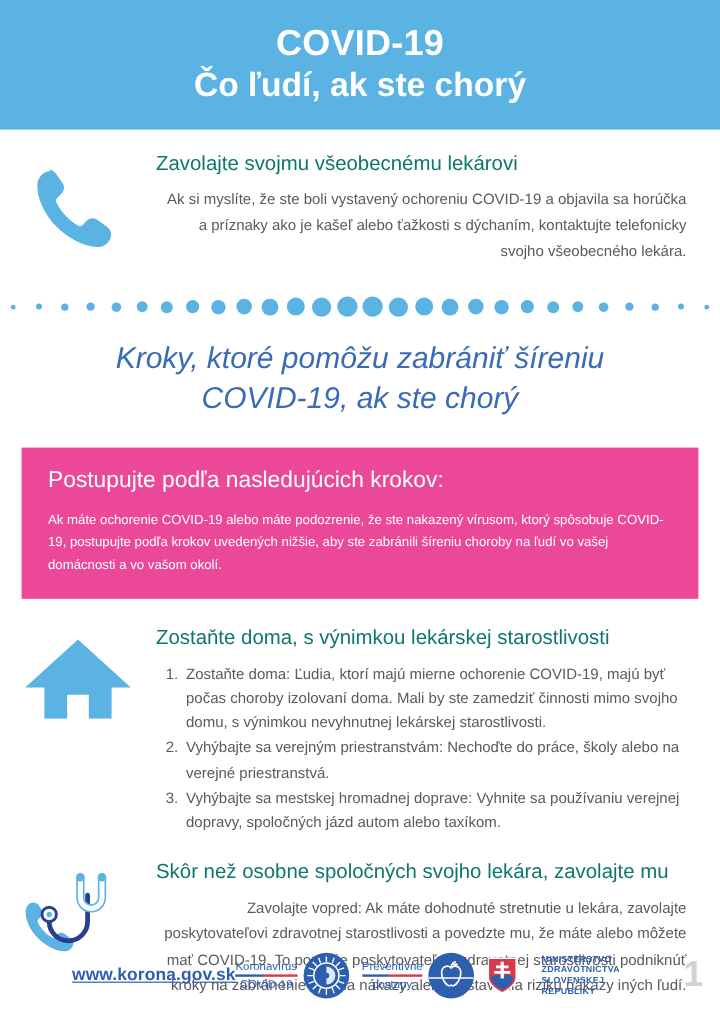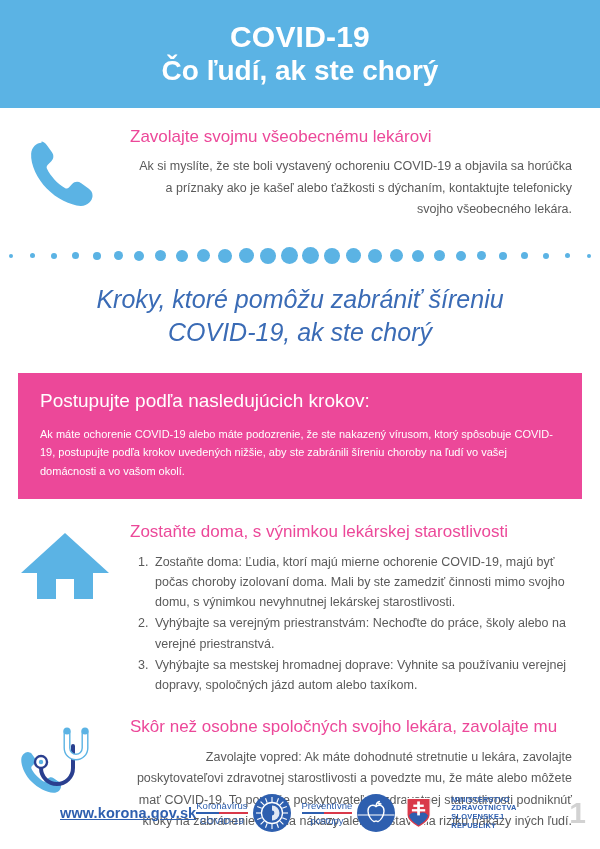--- a/index.html
+++ b/index.html
@@ -49,21 +49,21 @@
     flex: 0 0 130px;
     display: flex;
     justify-content: center;
     padding-top: 8px;
   }
   .text-col {
     flex: 1 1 auto;
     padding-right: 24px;
   }
   .sec-heading {
-    color: #ec4899;
+    color: #0f766e;
     font-size: 17px;
     line-height: 1.25;
     margin: 0 0 9px 0;
     font-weight: normal;
   }
   .body-text {
     font-size: 12.5px;
     line-height: 1.72;
     color: #5A5A5A;
     margin: 4px;

